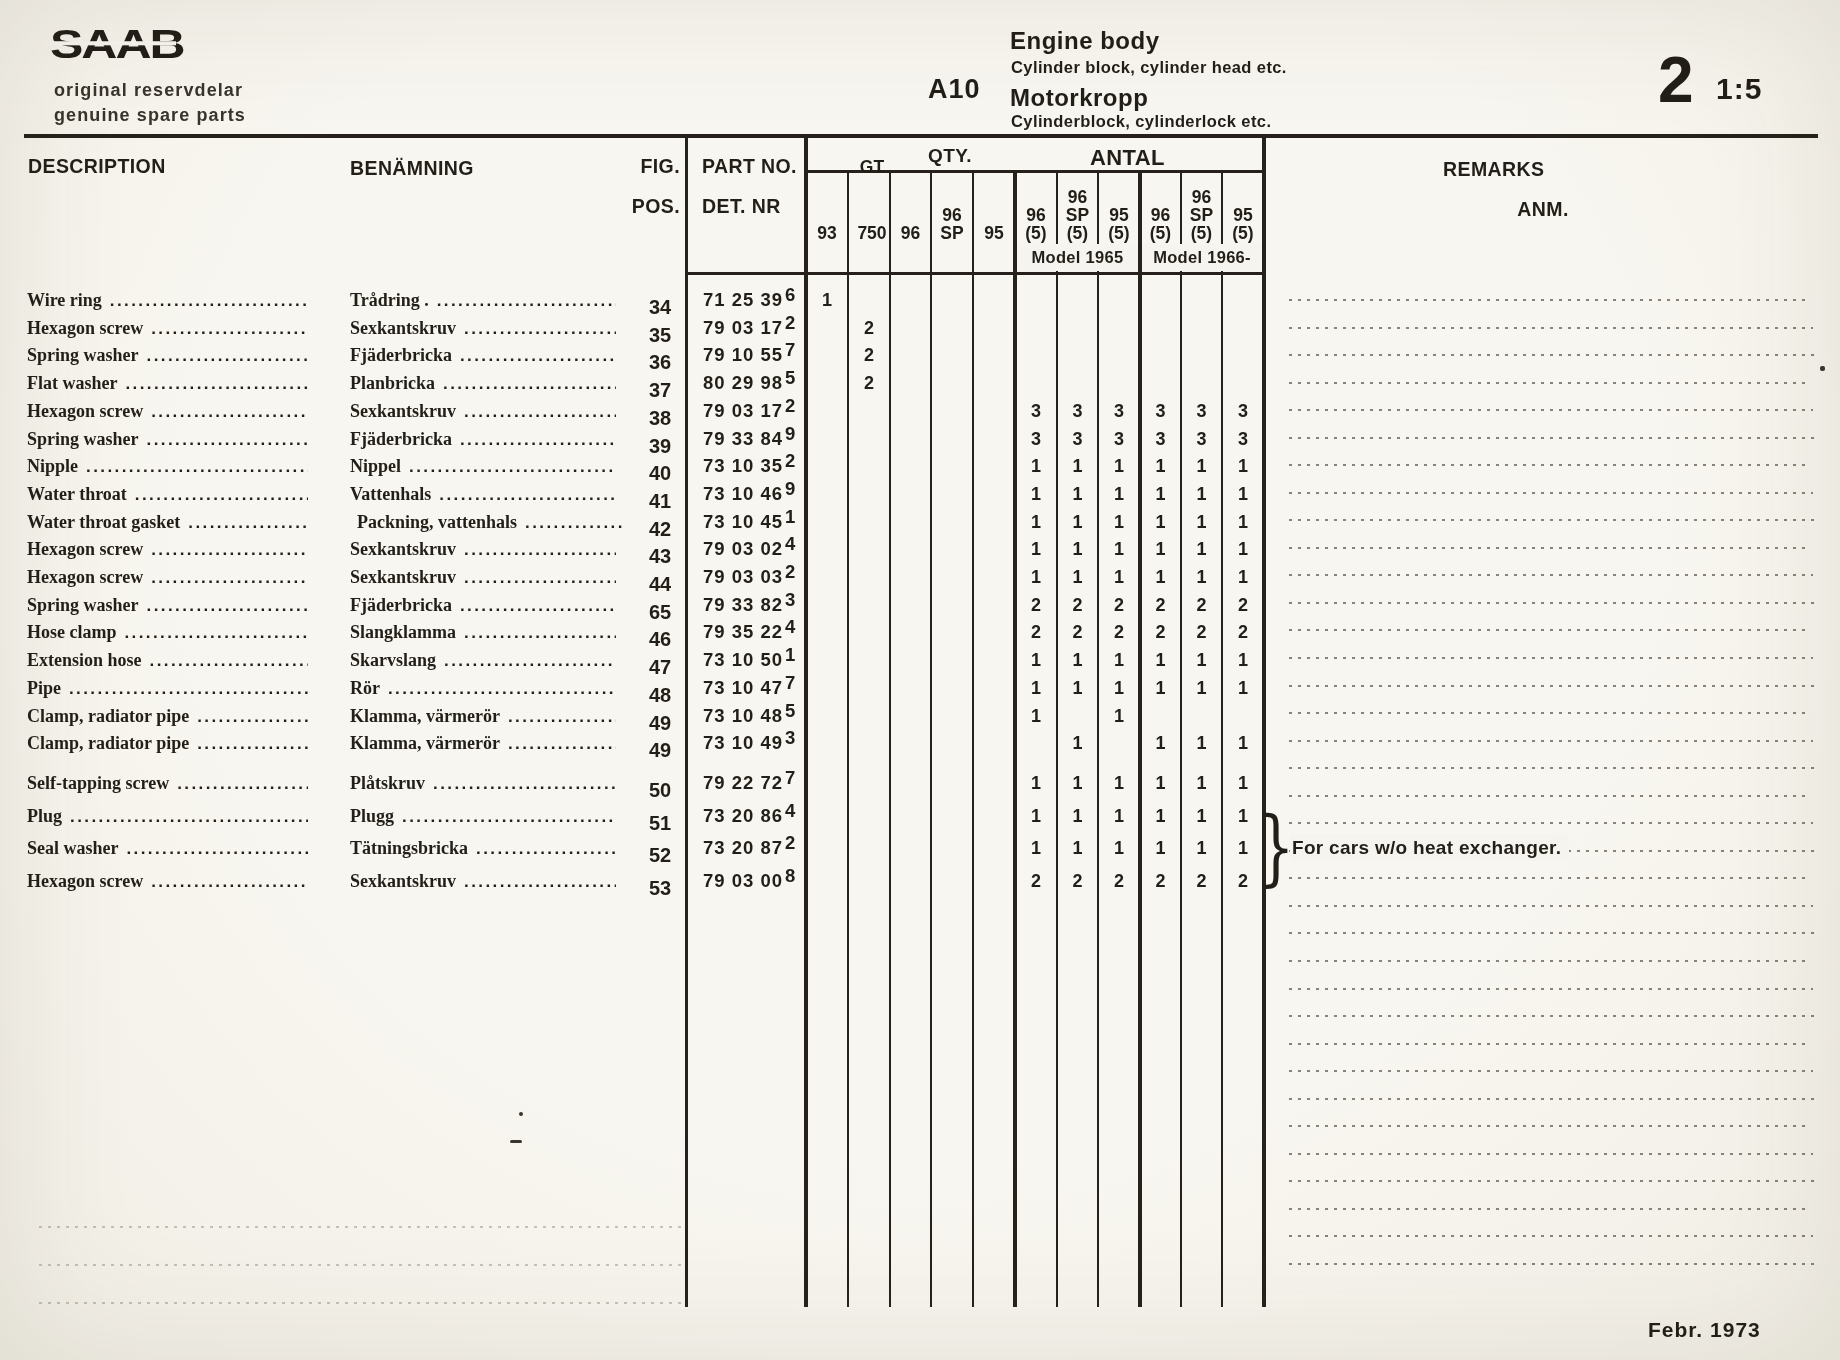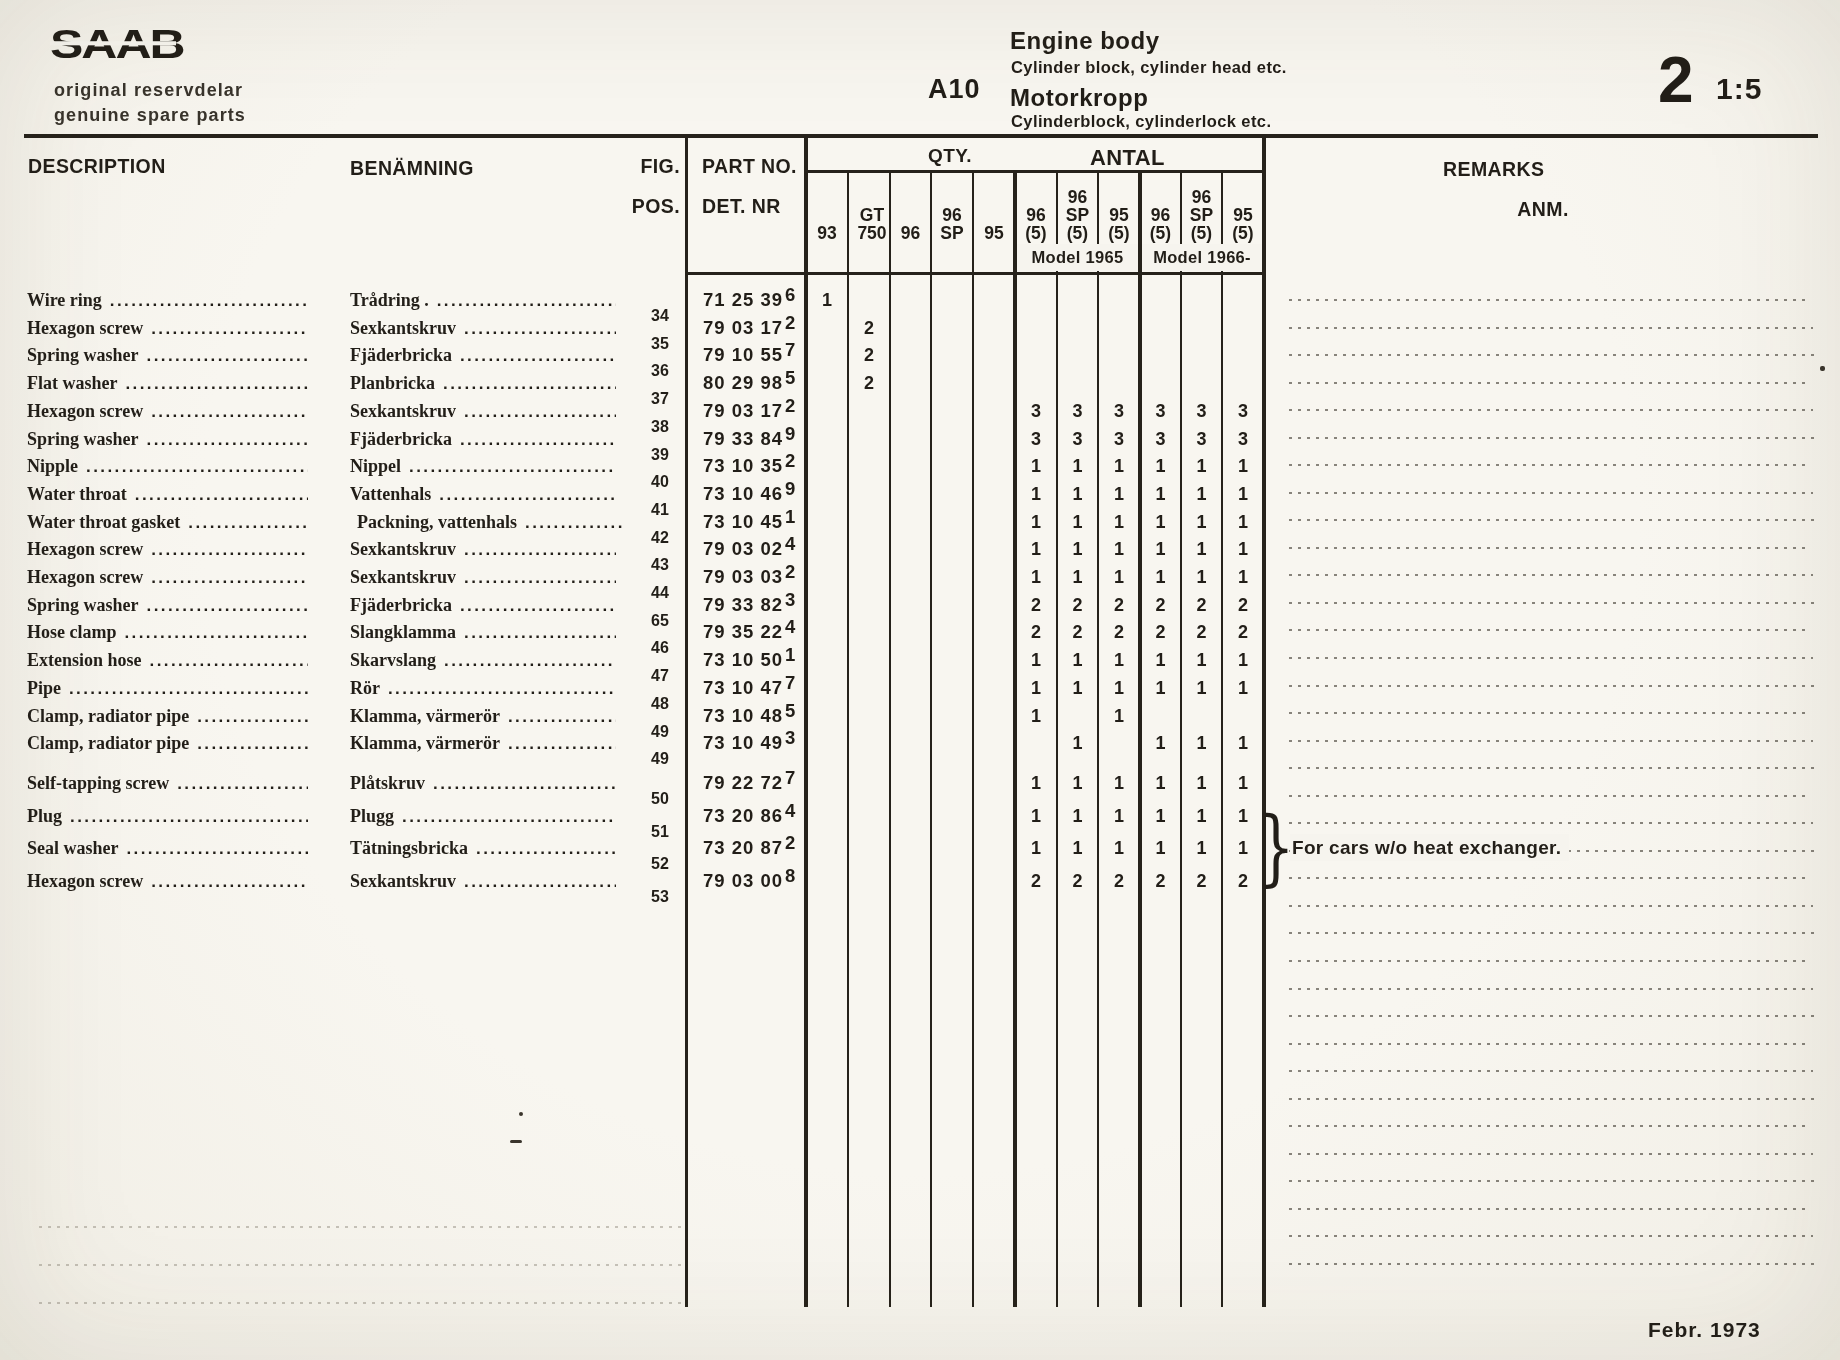--- a/index.html
+++ b/index.html
@@ -23,21 +23,21 @@
   .colhead{position:absolute;font-size:19.5px;letter-spacing:.4px;z-index:3;}
   .qhcell{position:absolute;top:174px;height:68px;display:flex;flex-direction:column;
           justify-content:flex-end;align-items:center;font-size:17.5px;line-height:18px;z-index:3;}
   .mband{position:absolute;top:244px;height:27px;background:#f6f4ee;z-index:2;display:flex;
          align-items:center;justify-content:center;font-size:16.5px;letter-spacing:.3px;}
   
   .row{position:absolute;left:0;width:1840px;height:28px;z-index:4;}
   .cell{position:absolute;top:0;height:28px;line-height:28px;font-size:18px;display:flex;align-items:baseline;}
   .cell .t{white-space:nowrap;line-height:28px;font-family:Liberation Serif, serif;}
   .leader{flex:1;overflow:hidden;white-space:nowrap;margin-left:8px;letter-spacing:2.4px;font-size:17px;line-height:26px;}
-  .figcell{position:absolute;top:16px;height:28px;line-height:28px;font-size:16px;text-align:center;}
+  .figcell{position:absolute;top:7px;height:28px;line-height:28px;font-size:20px;text-align:center;}
   .partcell{position:absolute;top:0;height:28px;line-height:28px;font-size:18.5px;letter-spacing:1px;white-space:nowrap;}
   .partcell .ck{position:relative;top:-5px;margin-left:2px;}
   .qd{position:absolute;top:0;height:28px;line-height:28px;font-size:18px;text-align:center;}
   
   .rdots{position:absolute;height:4px;z-index:2;opacity:.8;
          background-image:radial-gradient(circle, rgba(72,67,58,.8) 1.4px, rgba(0,0,0,0) 1.5px);
          background-size:9px 4px;background-repeat:repeat-x;}
   .ldots{position:absolute;height:4px;z-index:2;opacity:.45;
          background-image:radial-gradient(circle, rgba(110,102,88,.8) 1.4px, rgba(0,0,0,0) 1.5px);
          background-size:9px 4px;background-repeat:repeat-x;}
@@ -98,21 +98,21 @@
       <div class="vline" style="left: 1221px; top: 170px; width: 2px; height: 1137px;"></div>
       <div class="vline" style="left: 1262px; top: 134px; width: 4px; height: 1173px;"></div>
       <div class="hline" style="left: 24px; top: 134px; width: 1794px; height: 4px;"></div>
       <div class="hline" style="left: 806px; top: 170px; width: 459px; height: 3px;"></div>
       <div class="hline" style="left: 685px; top: 272px; width: 580px; height: 3px;"></div>
     </div>
   <div id="qty-headers">
       <div class="qhcell" style="left: 808px; width: 38px; padding-bottom: 22px;">
         <span>93</span>
       </div>
-      <div class="qhcell" style="left: 850px; width: 44px; padding-bottom: 22px;">
+      <div class="qhcell" style="left: 850px; width: 44px; padding-bottom: 22px; gap: 48px;">
         <span>GT</span>
         <span>750</span>
       </div>
       <div class="qhcell" style="left: 892px; width: 37px; padding-bottom: 22px;">
         <span>96</span>
       </div>
       <div class="qhcell" style="left: 933px; width: 38px; padding-bottom: 22px;">
         <span>96</span>
         <span>SP</span>
       </div>

